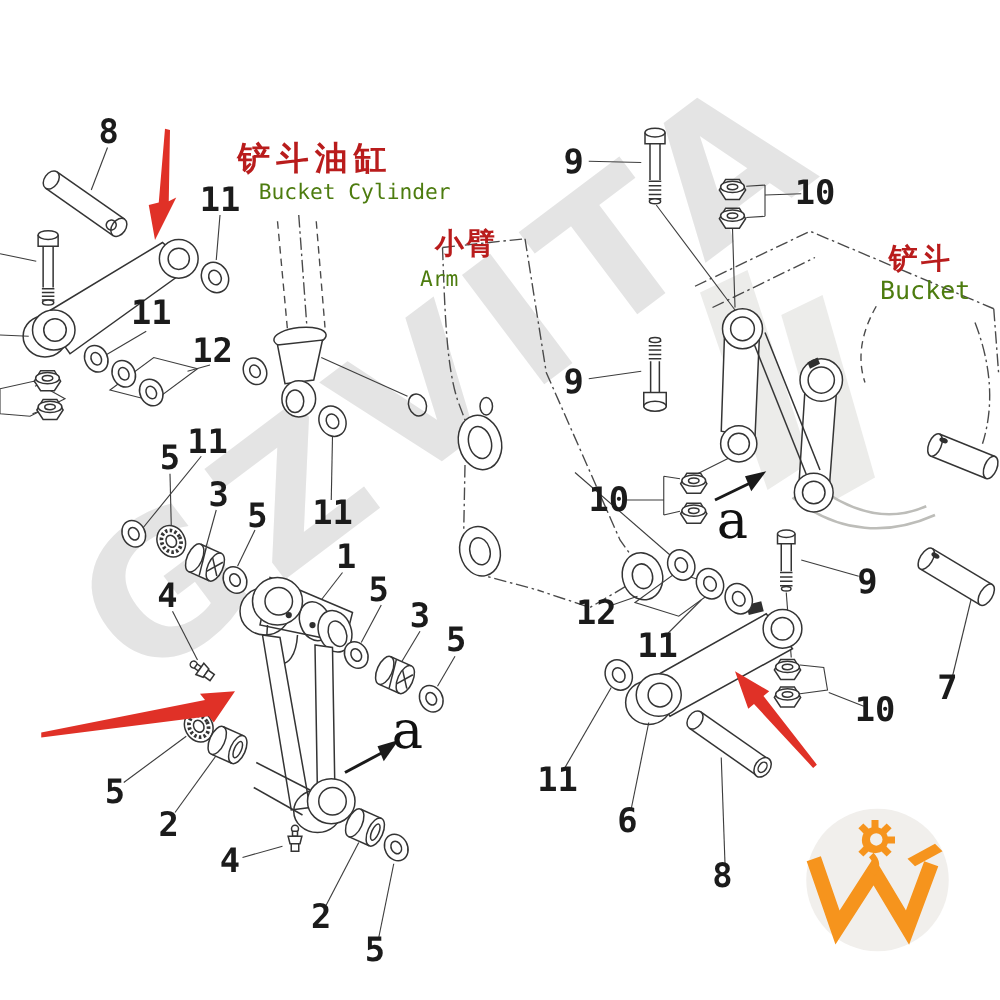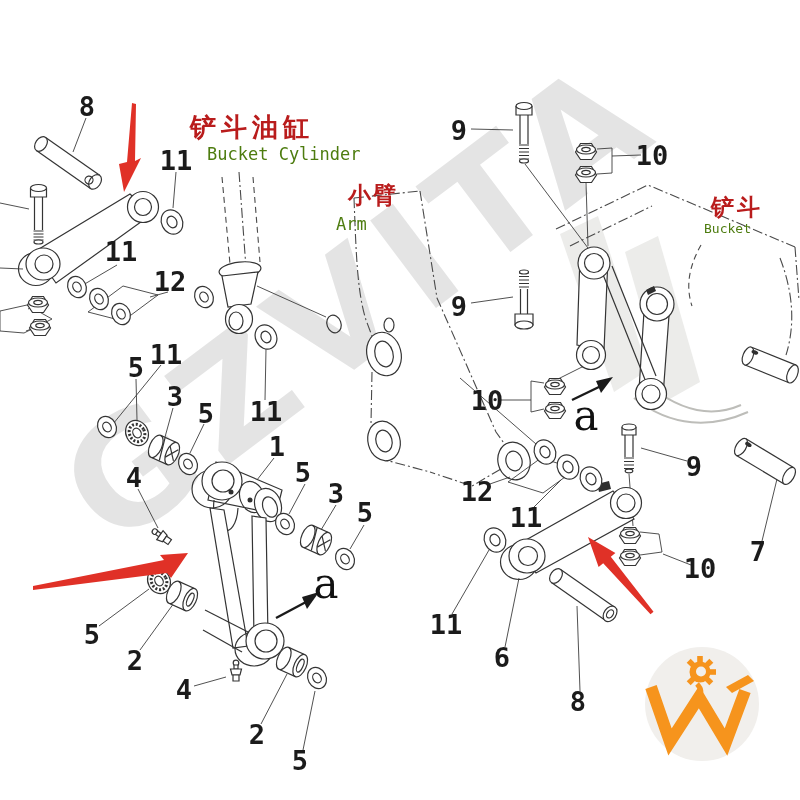--- a/index.html
+++ b/index.html
@@ -359,21 +359,21 @@
       <polygon points="726,687 748,675 754,681 732,693" fill="#f6941d"></polygon>
     </g>
   </svg>
 
   <div id="labels">
     <div class="zh" style="left:190px;top:114px;font-size:26px;letter-spacing:5px;">铲斗油缸</div>
     <div class="en" style="left:207px;top:146px;font-size:17px;">Bucket Cylinder</div>
     <div class="zh" style="left:348px;top:184px;font-size:23px;letter-spacing:2px;">小臂</div>
     <div class="en" style="left:336px;top:216px;font-size:17px;">Arm</div>
     <div class="zh" style="left:711px;top:196px;font-size:23px;letter-spacing:3px;">铲斗</div>
-    <div class="en" style="left:704px;top:222px;font-size:13px;">Bucket</div>
+    <div class="en" style="left:704px;top:222px;font-size:20px;">Bucket</div>
 
     <div class="plabel" style="left:87px;top:106px;">8</div>
     <div class="plabel" style="left:176px;top:160px;">11</div>
     <div class="plabel" style="left:121px;top:251px;">11</div>
     <div class="plabel" style="left:170px;top:281px;">12</div>
     <div class="plabel" style="left:166px;top:354px;">11</div>
     <div class="plabel" style="left:136px;top:367px;">5</div>
     <div class="plabel" style="left:175px;top:396px;">3</div>
     <div class="plabel" style="left:206px;top:413px;">5</div>
     <div class="plabel" style="left:266px;top:411px;">11</div>

